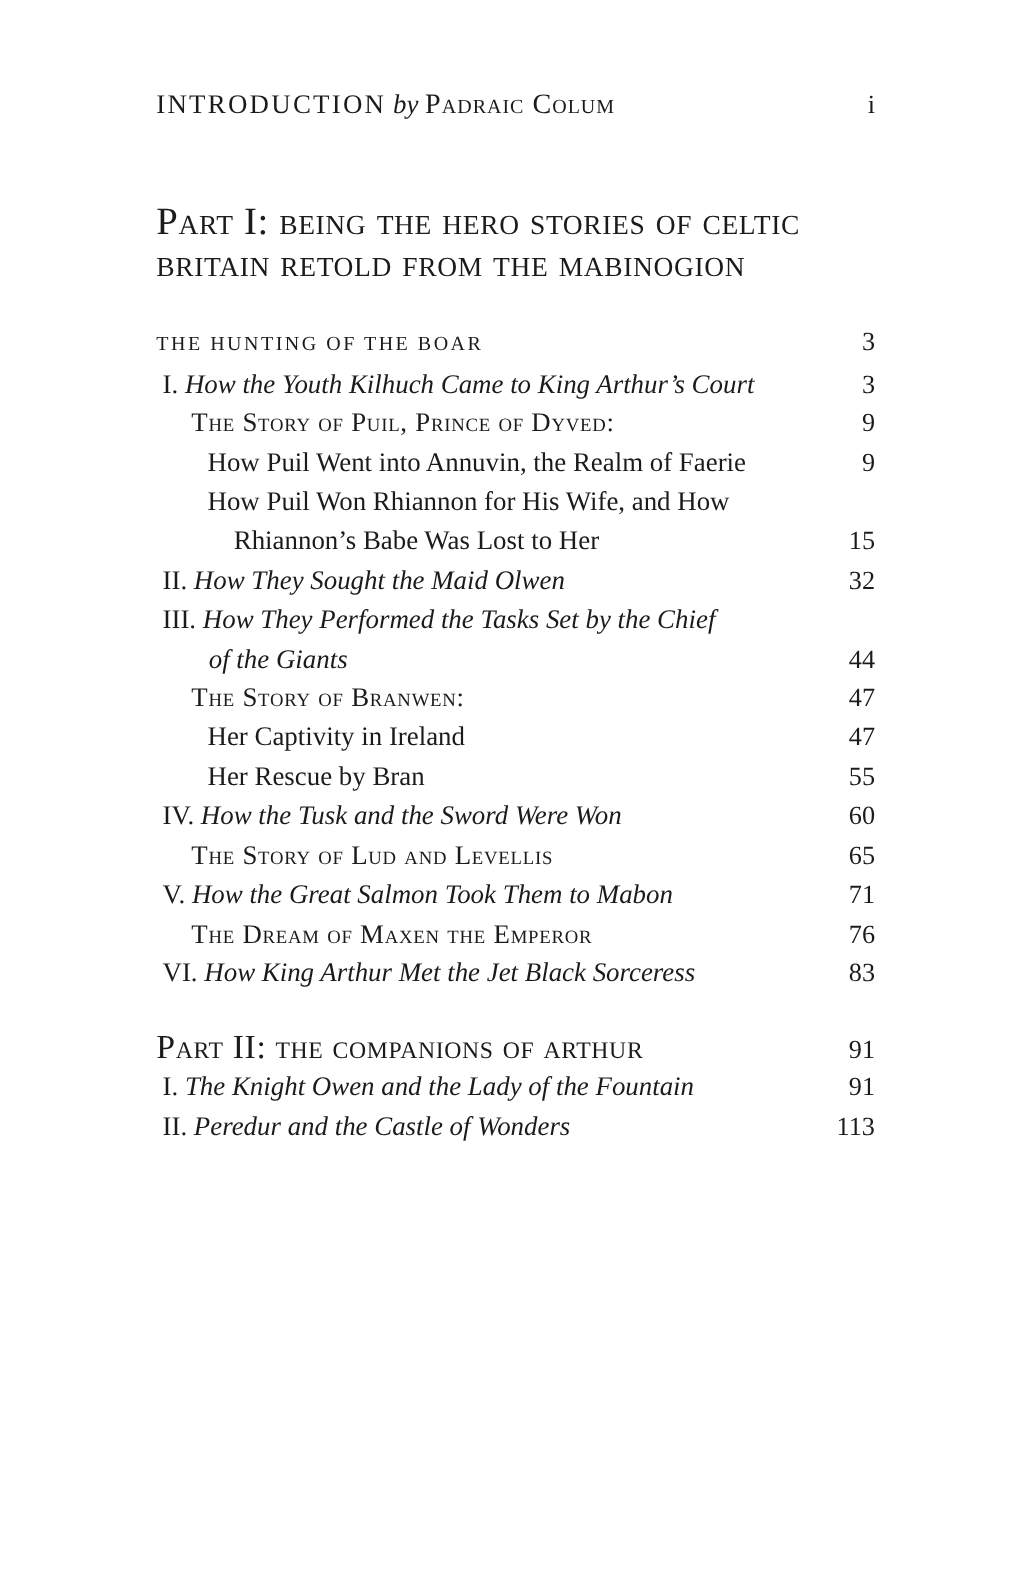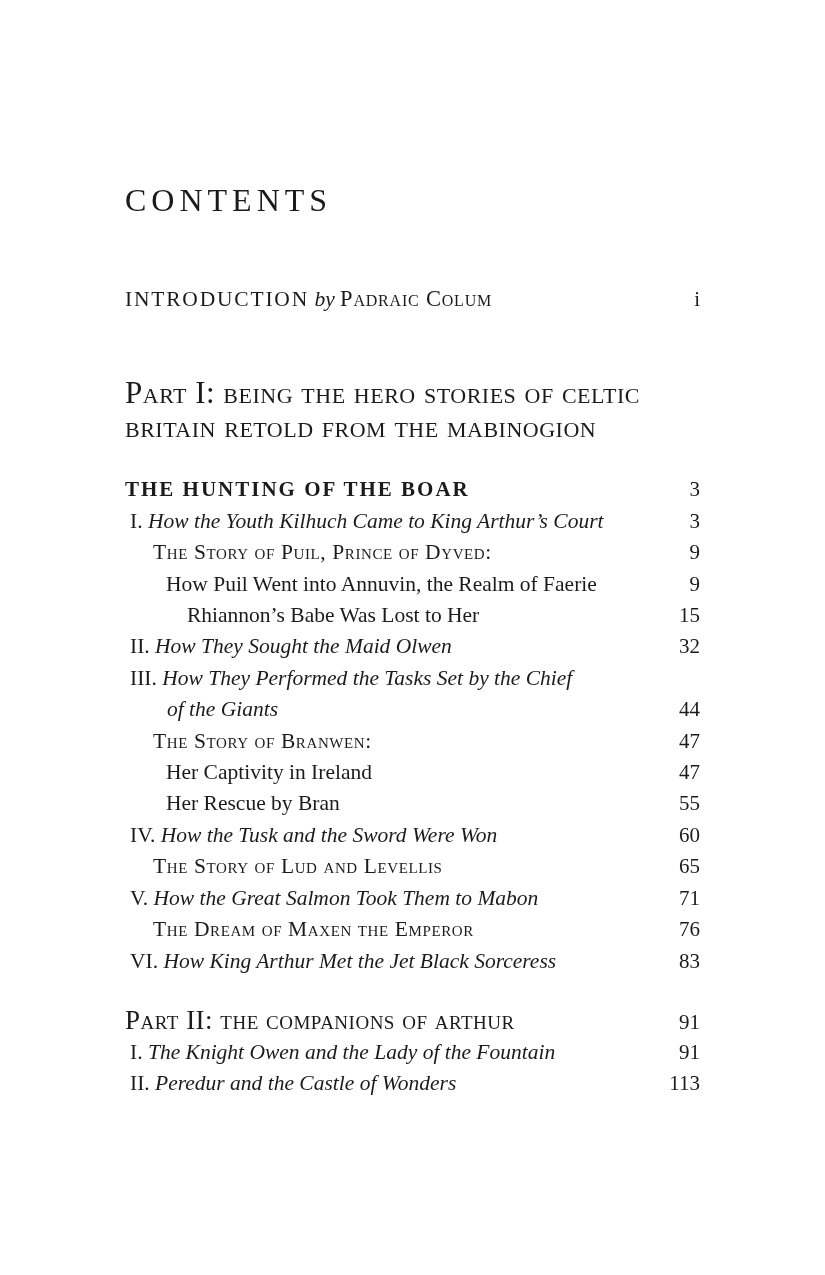--- a/index.html
+++ b/index.html
@@ -78,37 +78,35 @@
   
   .toc-row.section       { padding-left: 0; }
   .toc-row.chapter       { padding-left: 5px; }
   .toc-row.story         { padding-left: 28px; }
   .toc-row.sub           { padding-left: 41px; gap: 19px; }
   .toc-row.chapter-cont  { padding-left: 42px; align-items: center; }
   .toc-row.sub-cont      { padding-left: 62px; }
   
   .toc-row.section .etext {
     letter-spacing: 2px;
-    font-size: 21px;
-    font-weight: bold;
+    font-size: 16px;
   }
   .toc-row.chapter .etext,
   .toc-row.chapter-cont .etext { font-style: italic; }
   .toc-row.story .etext {
     font-variant: small-caps;
     letter-spacing: 0.6px;
   }
   .numeral { font-style: normal; }
 </style>
 </head>
 <body>
 
 <div class="page">
 
-  <h1 class="book-title">CONTENTS</h1>
 
   <div class="toc-row intro-row">
     <span class="entry">
       <span class="intro-label">INTRODUCTION</span>
       <span class="intro-by">by</span>
       <span class="intro-author">Padraic Colum</span>
     </span>
     <span class="pagenum">i</span>
   </div>
 
@@ -127,20 +125,24 @@
         <span class="pagenum">3</span>
       </div>
       <div class="toc-row story">
         <span class="entry"><span class="etext">The Story of Puil, Prince of Dyved:</span></span>
         <span class="pagenum">9</span>
       </div>
       <div class="toc-row sub">
         <span class="entry"><span class="etext">How Puil Went into Annuvin, the Realm of Faerie</span></span>
         <span class="pagenum">9</span>
       </div>
+      <div class="toc-row sub">
+        <span class="entry"><span class="etext">How Puil Won Rhiannon for His Wife, and How</span></span>
+        <span class="pagenum"></span>
+      </div>
       <div class="toc-row sub-cont">
         <span class="entry"><span class="etext">Rhiannon’s Babe Was Lost to Her</span></span>
         <span class="pagenum">15</span>
       </div>
       <div class="toc-row chapter">
         <span class="entry"><span class="numeral">II. </span><span class="etext">How They Sought the Maid Olwen</span></span>
         <span class="pagenum">32</span>
       </div>
       <div class="toc-row chapter">
         <span class="entry"><span class="numeral">III. </span><span class="etext">How They Performed the Tasks Set by the Chief</span></span>

